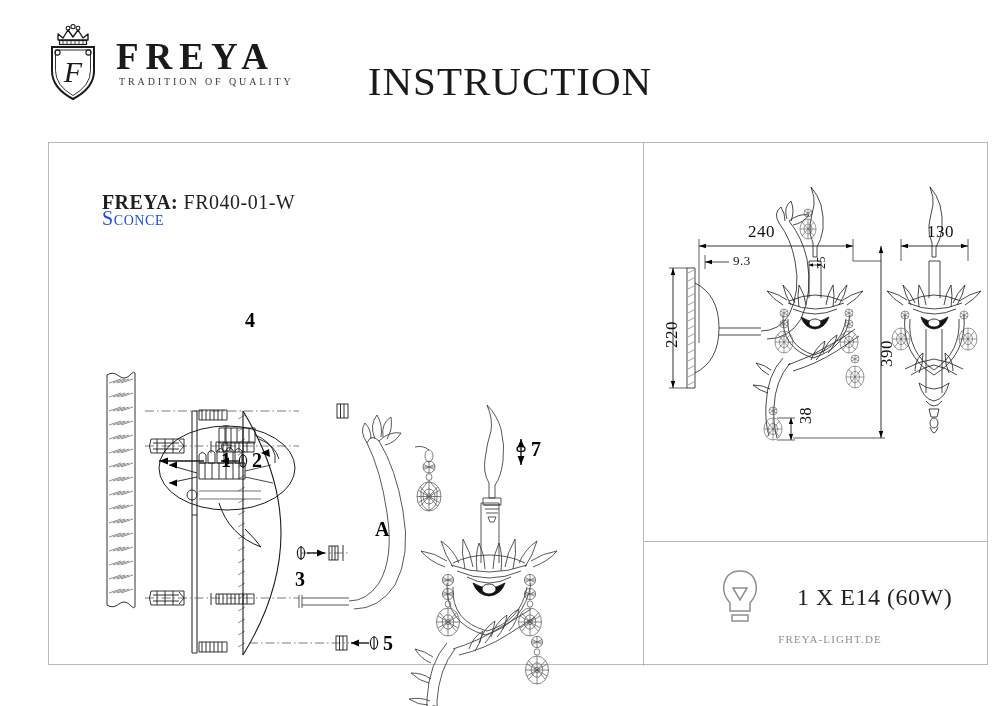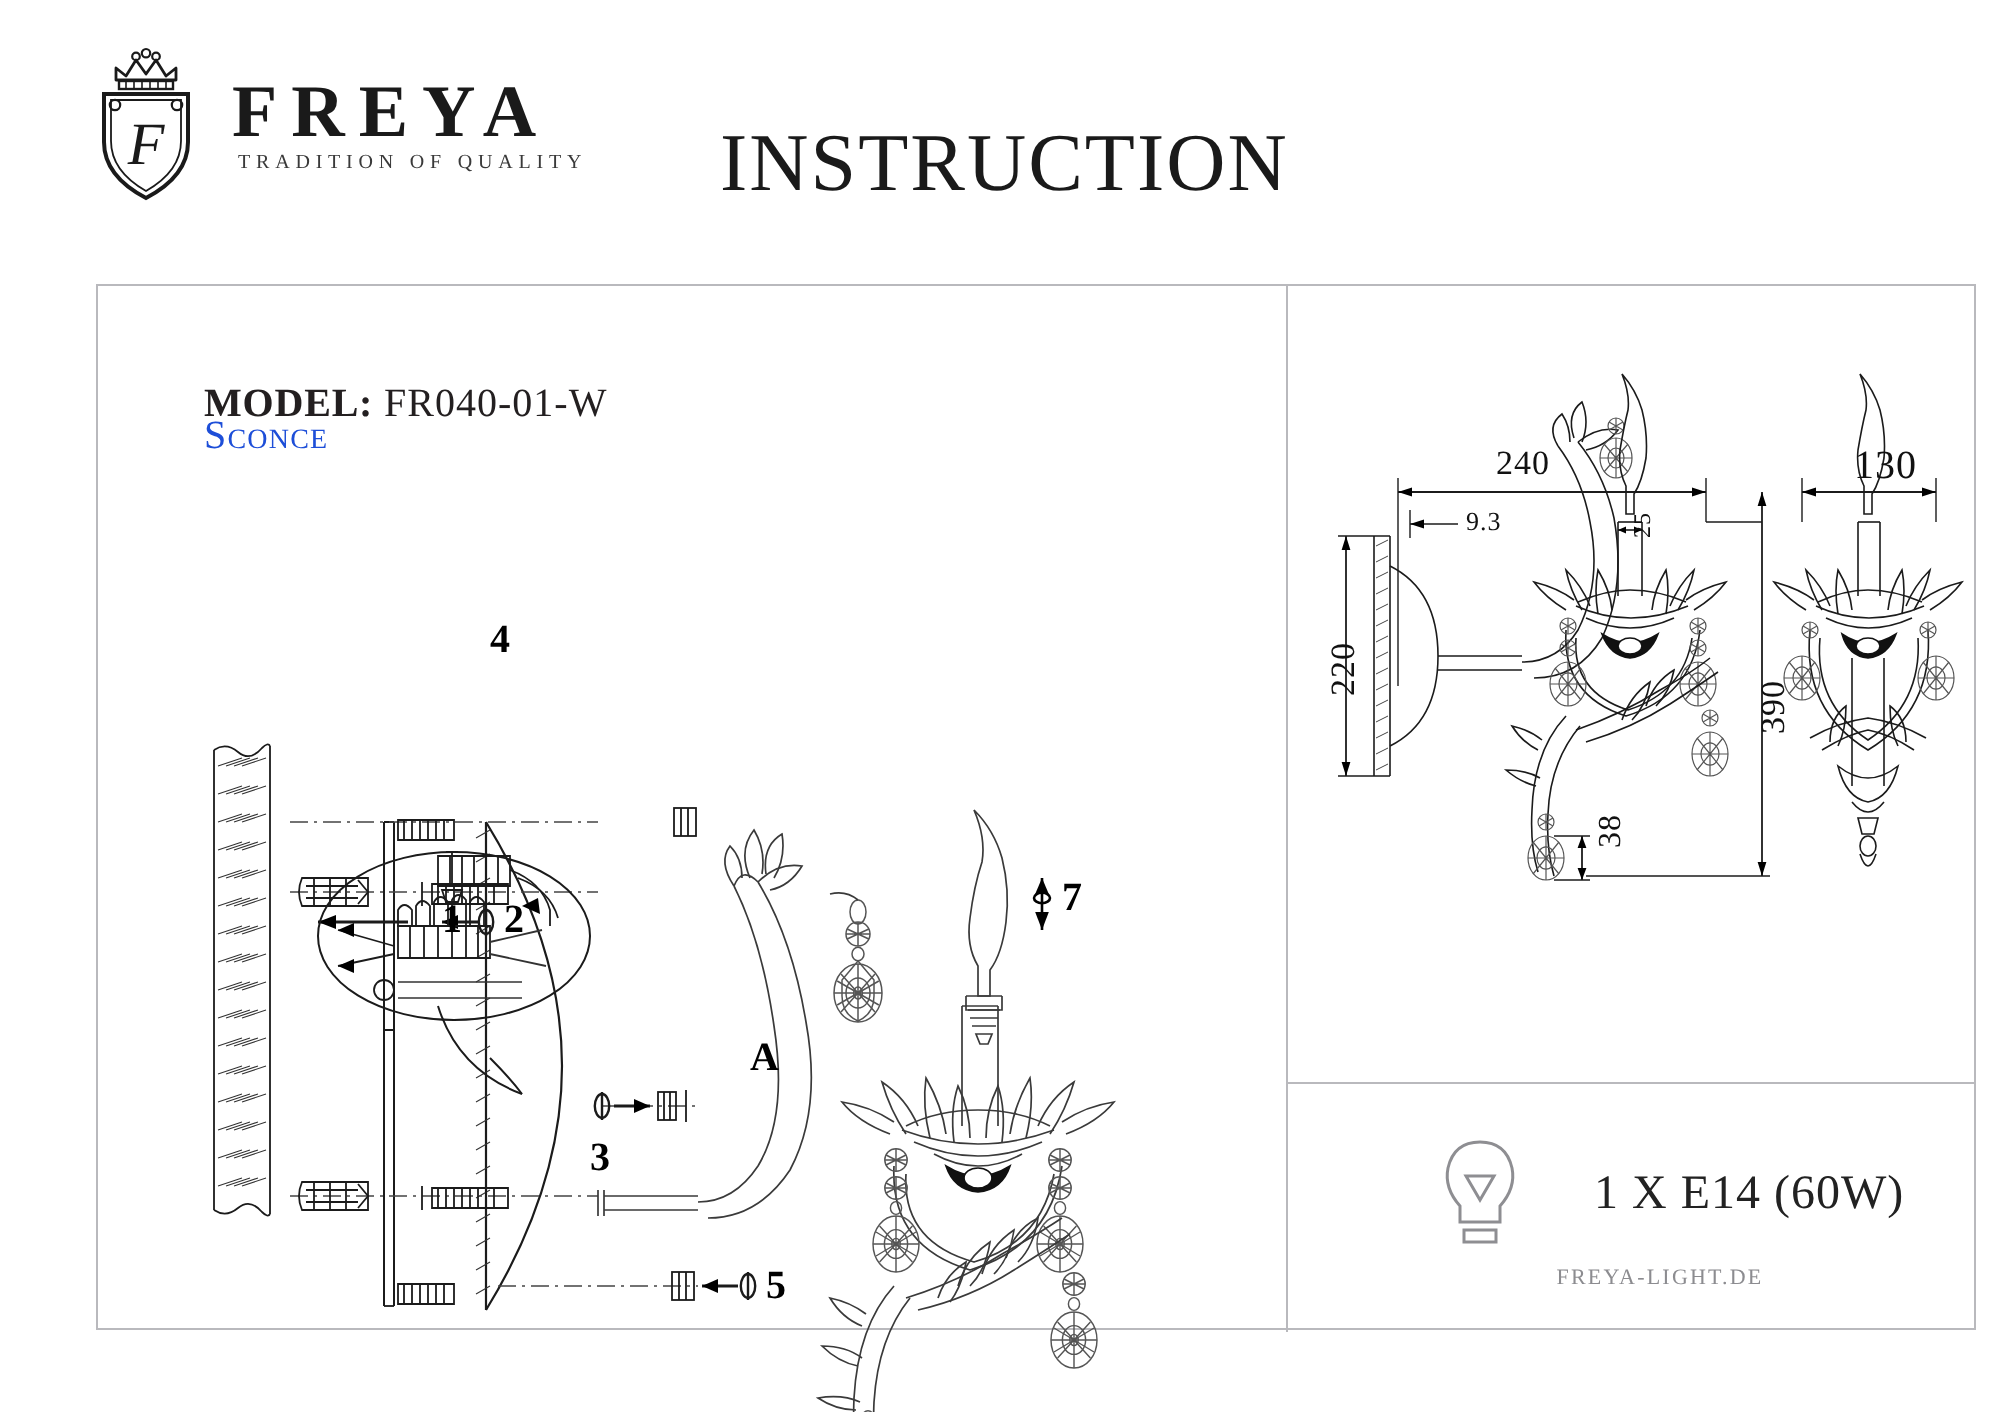--- a/index.html
+++ b/index.html
@@ -17,21 +17,21 @@
   .logo-text{margin-left:14px;}
   .brand{
     font-size:37px;letter-spacing:7px;line-height:0.96;
     font-family:"Liberation Serif", serif;font-weight:700;color:#1a1a1a;
   }
   .tagline{
     font-size:10px;letter-spacing:2.9px;color:#3a3a3a;
     margin-top:2px;margin-left:3px;font-family:"Liberation Serif", serif;
   }
   .doc-title{
-    position:absolute;left:360px;top:57px;width:300px;text-align:left;
+    position:absolute;left:360px;top:57px;width:300px;text-align:center;
     font-size:41px;letter-spacing:1px;color:#1a1a1a;
     font-family:"Liberation Serif", serif;font-variant:small-caps;
   }
 
   
   .frame{
     position:absolute;left:48px;top:142px;width:940px;height:523px;
     border:1.3px solid #b9b9bd;box-sizing:border-box;background:#fff;
   }
   .v-divider{position:absolute;left:594px;top:0;width:1.3px;height:523px;background:#b9b9bd;}
@@ -116,21 +116,21 @@
     </div>
 
     <div class="doc-title">INSTRUCTION</div>
   </div>
 
   <div class="frame">
     <div class="v-divider"></div>
     <div class="h-divider"></div>
 
     <div class="model-line">
-      <span class="model-label">MODEL:</span>
+      <span class="model-label">FREYA:</span>
       <span class="model-value">FR040-01-W</span>
     </div>
     <div class="type-line">Sconce</div>
 
 
     <svg width="594" height="523" style="position:absolute;left:0;top:0;">
       <g fill="none" stroke="#1b1b1b" stroke-width="0.9">
 
         <g>
           <path d="M58 232 L58 462 M86 230 L86 464"></path>
@@ -624,21 +624,21 @@
         <path d="M287 284 Q291 296 295 284"></path>
       </g>
     </svg>
 
     <span class="dim" style="left:699px;top:79px;font-size:17px;">240</span>
     <span class="dim rot" style="left:828px;top:224px;font-size:17px;">390</span>
     <span class="dim rot" style="left:613px;top:205px;font-size:17px;">220</span>
     <span class="dim" style="left:684px;top:110px;font-size:13px;">9.3</span>
     <span class="dim rot" style="left:765px;top:126px;font-size:12px;">25</span>
     <span class="dim rot" style="left:748px;top:281px;font-size:16px;">38</span>
-    <span class="dim" style="left:878px;top:79px;font-size:20px;">130</span>
+    <span class="dim" style="left:878px;top:79px;font-size:17px;">130</span>
 
     <div class="spec-row">
       <svg width="46" height="58" viewBox="0 0 46 58">
         <g fill="none" stroke="#8e8e92" stroke-width="1.5">
           <path d="M23 3 Q36 3 39 16 Q41 26 33 35 L33 43 L13 43 L13 35 Q5 26 7 16 Q10 3 23 3 Z"></path>
           <path d="M16 20 L30 20 L23 32 Z"></path>
           <rect x="15" y="47" width="16" height="6"></rect>
         </g>
       </svg>
       <span class="spec-text">1 X E14 (60W)</span>

